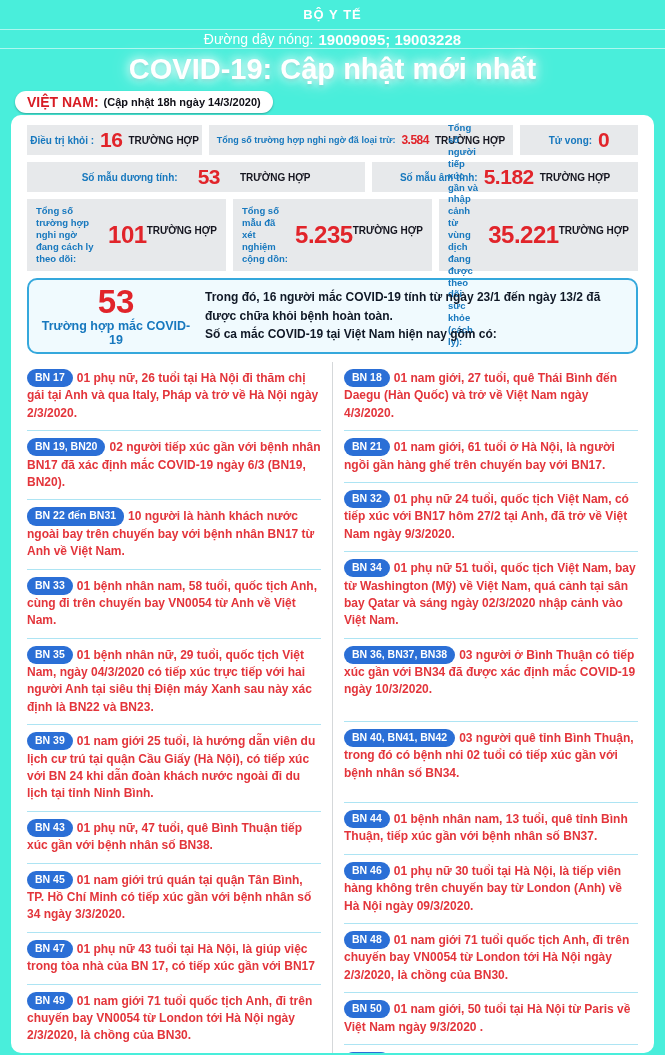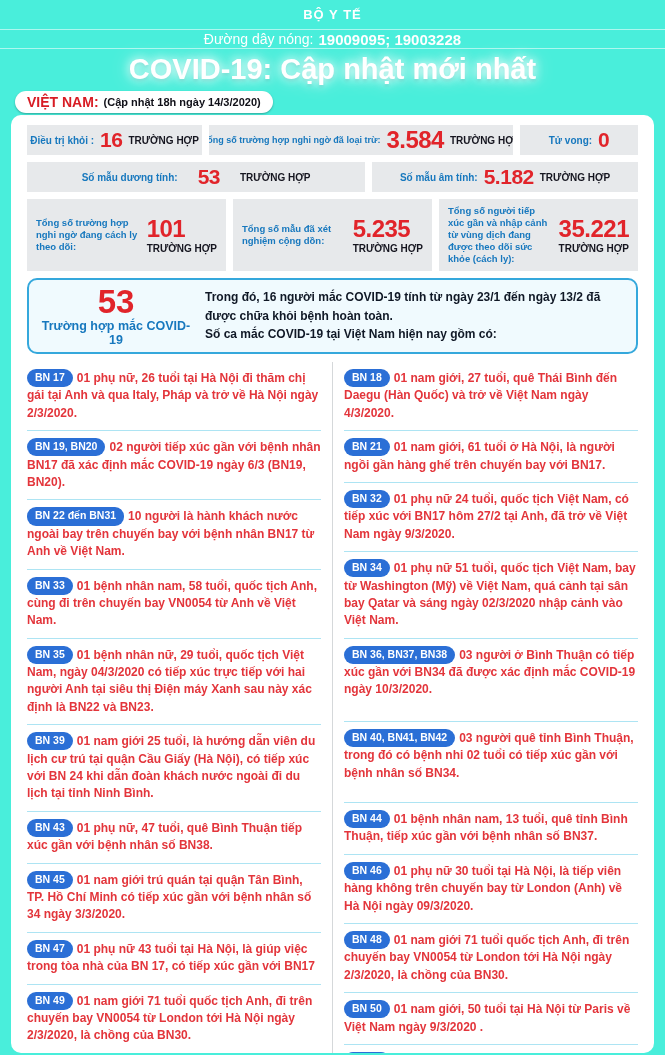--- a/index.html
+++ b/index.html
@@ -28,31 +28,31 @@
     padding:10px 16px 0; }
 
   
   .stat-row { display:flex; gap:7px; margin-bottom:7px; }
   .sbox { background:#E7E9EB; border-radius:0; display:flex; align-items:center; justify-content:center; }
   .slim { height:30px; gap:6px; white-space:nowrap; overflow:hidden; }
   .slim .lbl { color:#1778BE; font-weight:bold; font-size:10px; }
   .slim .val { color:#E1242A; font-weight:bold; font-size:21px; letter-spacing:-.5px; }
   .slim .unit { color:#15151F; font-weight:bold; font-size:10px; }
   .slim.tight .lbl { font-size:9px; }
-  .slim.tight .val { font-size:24px; }
+  .slim.tight .val { font-size:12px; }
   .f-recov { flex:0 0 175px; }
   .f-excl  { flex:1 1 auto; }
   .f-death { flex:0 0 118px; }
   .f-pos   { flex:0 0 338px;gap:20px; }
   .f-neg   { flex:1 1 auto; }
 
   .tallbox { height:72px; flex:1 1 0; padding:7px 9px; display:flex; align-items:center; gap:7px;
     justify-content:flex-start; }
   .tallbox .lbl { color:#1778BE; font-weight:bold; font-size:9.5px; line-height:1.25; flex:1 1 auto; }
-  .tallbox .numcol { display:flex; flex-direction:column; align-items:flex-start; flex:0 0 auto; }
+  .tallbox .numcol { display:flex; flex-direction:row; align-items:flex-start; flex:0 0 auto; }
   .tallbox .val { color:#E1242A; font-weight:bold; font-size:24px; letter-spacing:-.5px; line-height:1; }
   .tallbox .unit { color:#15151F; font-weight:bold; font-size:10px; margin-top:2px; }
 
   
   .summary { border:2px solid #35A8DC; background:#F0FAFE; border-radius:10px; display:flex;
     align-items:center; gap:14px; padding:5px 12px; margin:1px 0 8px; min-height:58px; }
   .summary .left { flex:0 0 150px; text-align:center; }
   .summary .count { color:#E1242A; font-weight:bold; font-size:33px; line-height:1; }
   .summary .count-lbl { color:#1778BE; font-weight:bold; font-size:12.5px; margin-top:1px; }
   .summary .right { flex:1; color:#101826; font-weight:bold; font-size:12px; line-height:1.55; }

